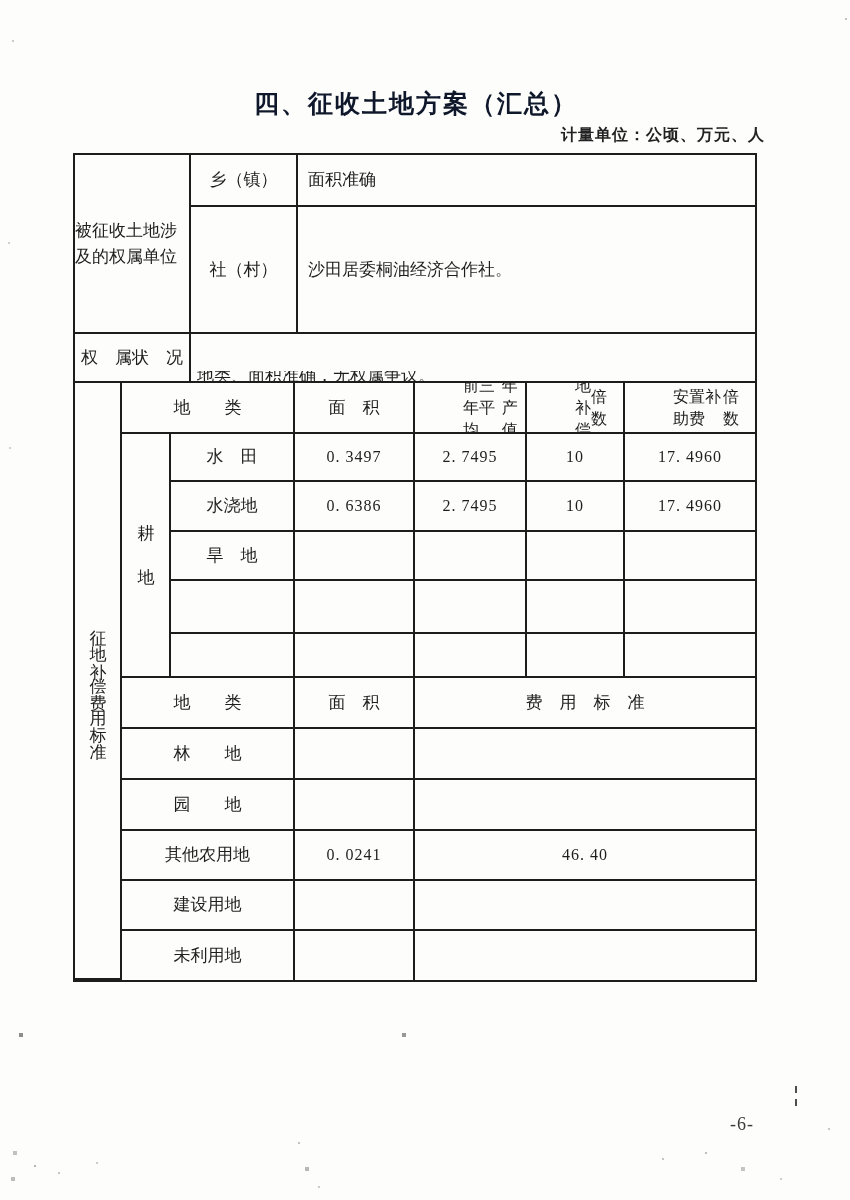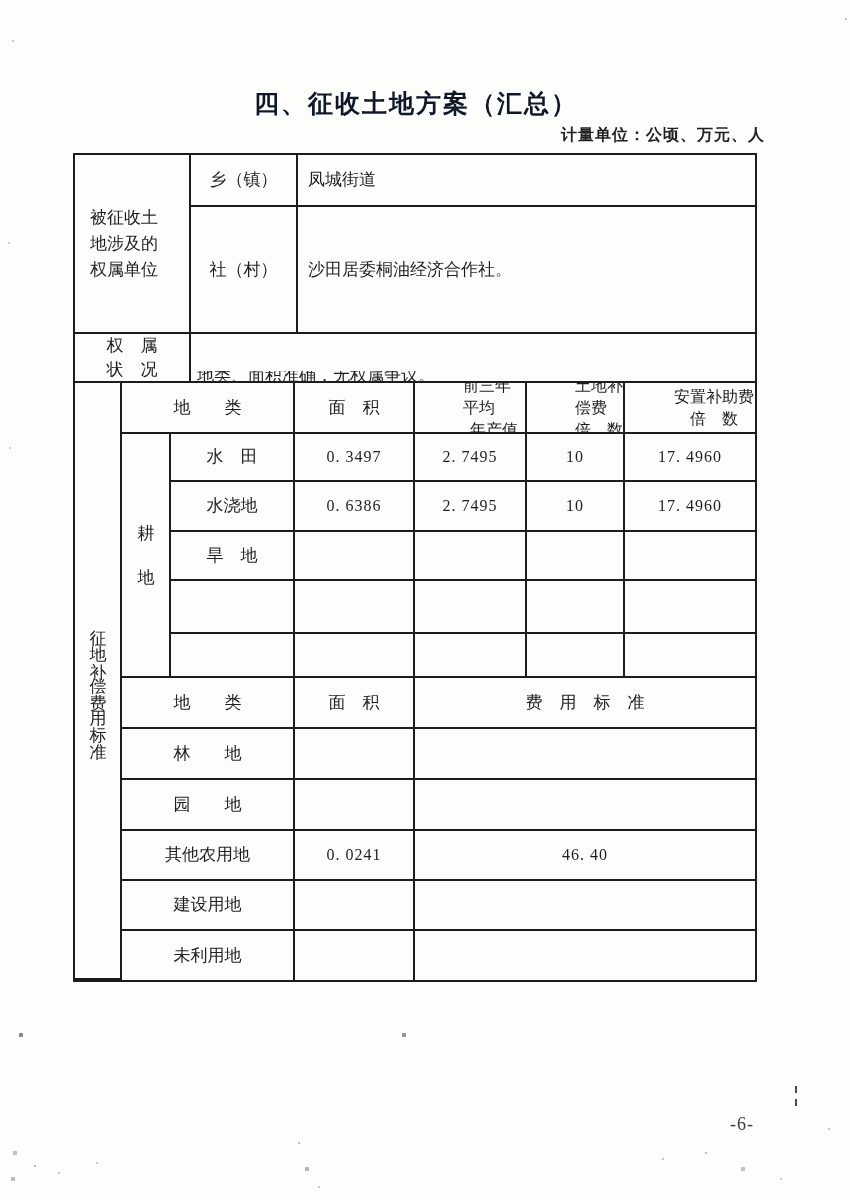--- a/index.html
+++ b/index.html
@@ -44,30 +44,30 @@
     box-sizing:border-box;
     border-right:2px solid #1d1d1d;
     border-bottom:2px solid #1d1d1d;
     display:flex;align-items:center;justify-content:center;
     font-size:17px;line-height:24px;color:#1e1e1e;
     overflow:hidden;
   }
   .cell.no-r{border-right:none;}
   .cell.no-b{border-bottom:none;}
   .cell.left{justify-content:flex-start;padding-left:10px;}
-  .cell.col{flex-direction:column;}
+  .cell.col{flex-direction:row;}
   .cell.sm{font-size:16px;line-height:22px;padding-left:48px;}
   .num{font-size:16px;letter-spacing:1px;}
   
   .vtext{
     writing-mode:vertical-rl;text-orientation:upright;
     letter-spacing:0.95em;font-size:17px;
   }
   .vtext.wide{letter-spacing:2.6em;}
-  .owner-label{padding:0 15px;line-height:26px;justify-content:flex-start;text-align:left;}
+  .owner-label{padding:0 0;line-height:26px;justify-content:flex-start;text-align:left;}
   
   .speck{position:absolute;width:2px;height:2px;background:transparent;left:0;top:0;
     box-shadow:
       20px 1034px 0 1px #8d8d8d,
       403px 1034px 0 1px #999,
       12px 40px 0 0 #c9c9c9,
       845px 18px 0 0 #c4c4c4,
       8px 242px 0 0 #cfcfcf,
       9px 447px 0 0 #d2d2d2,
       14px 1152px 0 1px #c2c2c2,
@@ -95,21 +95,21 @@
 <body>
 
 <div class="title">四、征收土地方案（汇总）</div>
 <div class="unit-note">计量单位：公顷、万元、人</div>
 
 <div class="sheet">
 
   <div class="grid-top">
     <div class="cell owner-label" style="grid-row:1/3;">被征收土地涉及的权属单位</div>
     <div class="cell">乡（镇）</div>
-    <div class="cell left no-r">凤城街道</div>
+    <div class="cell left no-r">面积准确</div>
     <div class="cell">社（村）</div>
     <div class="cell left no-r">沙田居委桐油经济合作社。</div>
     <div class="cell col">
       <span>权　属</span>
       <span>状　况</span>
     </div>
     <div class="cell left no-r" style="grid-column:2/4;padding-left:6px;margin-top:37px;">地类、面积准确，无权属争议。</div>
   </div>
 
   <div class="grid-main">

